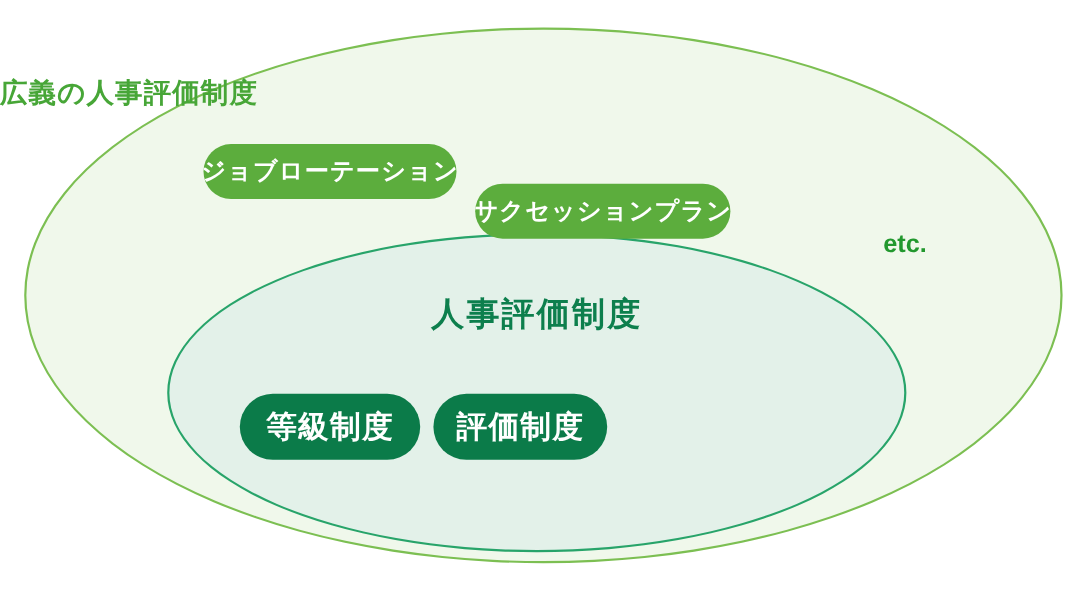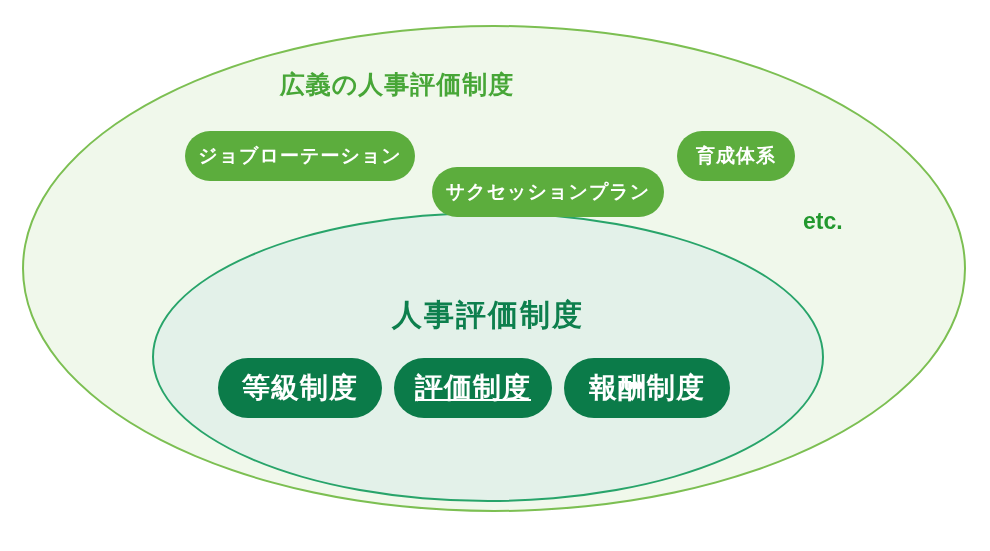--- a/index.html
+++ b/index.html
@@ -34,45 +34,44 @@
     width: 672px;
     height: 290px;
     background: var(--inner-fill, #e3f1e9);
     border: 2px solid var(--inner-border, #28a46a);
   }
   .outer-title {
     position: absolute;
     left: 0;
     top: 68px;
     width: 794px;
-    text-align: center;
     font-size: 25px;
     font-weight: bold;
     letter-spacing: 1px;
     color: var(--outer-title, #47a637);
   }
   .inner-title {
     position: absolute;
     left: 152px;
-    top: 295px;
+    top: 265px;
     width: 672px;
     text-align: center;
     font-size: 30px;
     font-weight: bold;
     letter-spacing: 2px;
     color: var(--inner-title, #0d7f4d);
   }
   .pill {
     position: absolute;
     top: 131px;
     height: 50px;
     border-radius: 25px;
     background: var(--pill-green, #5cad3d);
     color: var(--pill-text, #ffffff);
-    font-size: 19px;
+    font-size: 22px;
     font-weight: bold;
     letter-spacing: 1px;
     display: flex;
     align-items: center;
     justify-content: center;
     box-sizing: border-box;
     white-space: nowrap;
     overflow: hidden;
   }
   .pill-1 { left: 185px; width: 230px; }
@@ -98,43 +97,41 @@
     font-weight: bold;
     letter-spacing: 1px;
     display: flex;
     align-items: center;
     justify-content: center;
     box-sizing: border-box;
     white-space: nowrap;
     overflow: hidden;
   }
   .box-1 { left: 218px; width: 164px; text-align: center; }
-  .box-2 { left: 394px; width: 158px; text-decoration: underline; }
+  .box-2 { left: 394px; width: 158px; }
   .box-3 { left: 564px; width: 166px; }
 </style>
 </head>
 <body>
 
 <div class="stage">
 
   <div class="ellipse outer-ellipse"></div>
 
   <div class="ellipse inner-ellipse"></div>
 
   <div class="outer-title">広義の人事評価制度</div>
 
   <div class="pill pill-1">ジョブローテーション</div>
 
   <div class="pill pill-2">サクセッションプラン</div>
 
-  <div class="pill pill-3">育成体系</div>
 
   <div class="etc-label">etc.</div>
 
   <div class="inner-title">人事評価制度</div>
 
   <div class="dark-box box-1">等級制度</div>
 
   <div class="dark-box box-2">評価制度</div>
 
-  <div class="dark-box box-3">報酬制度</div>
 
 </div>
 
 </body></html>

